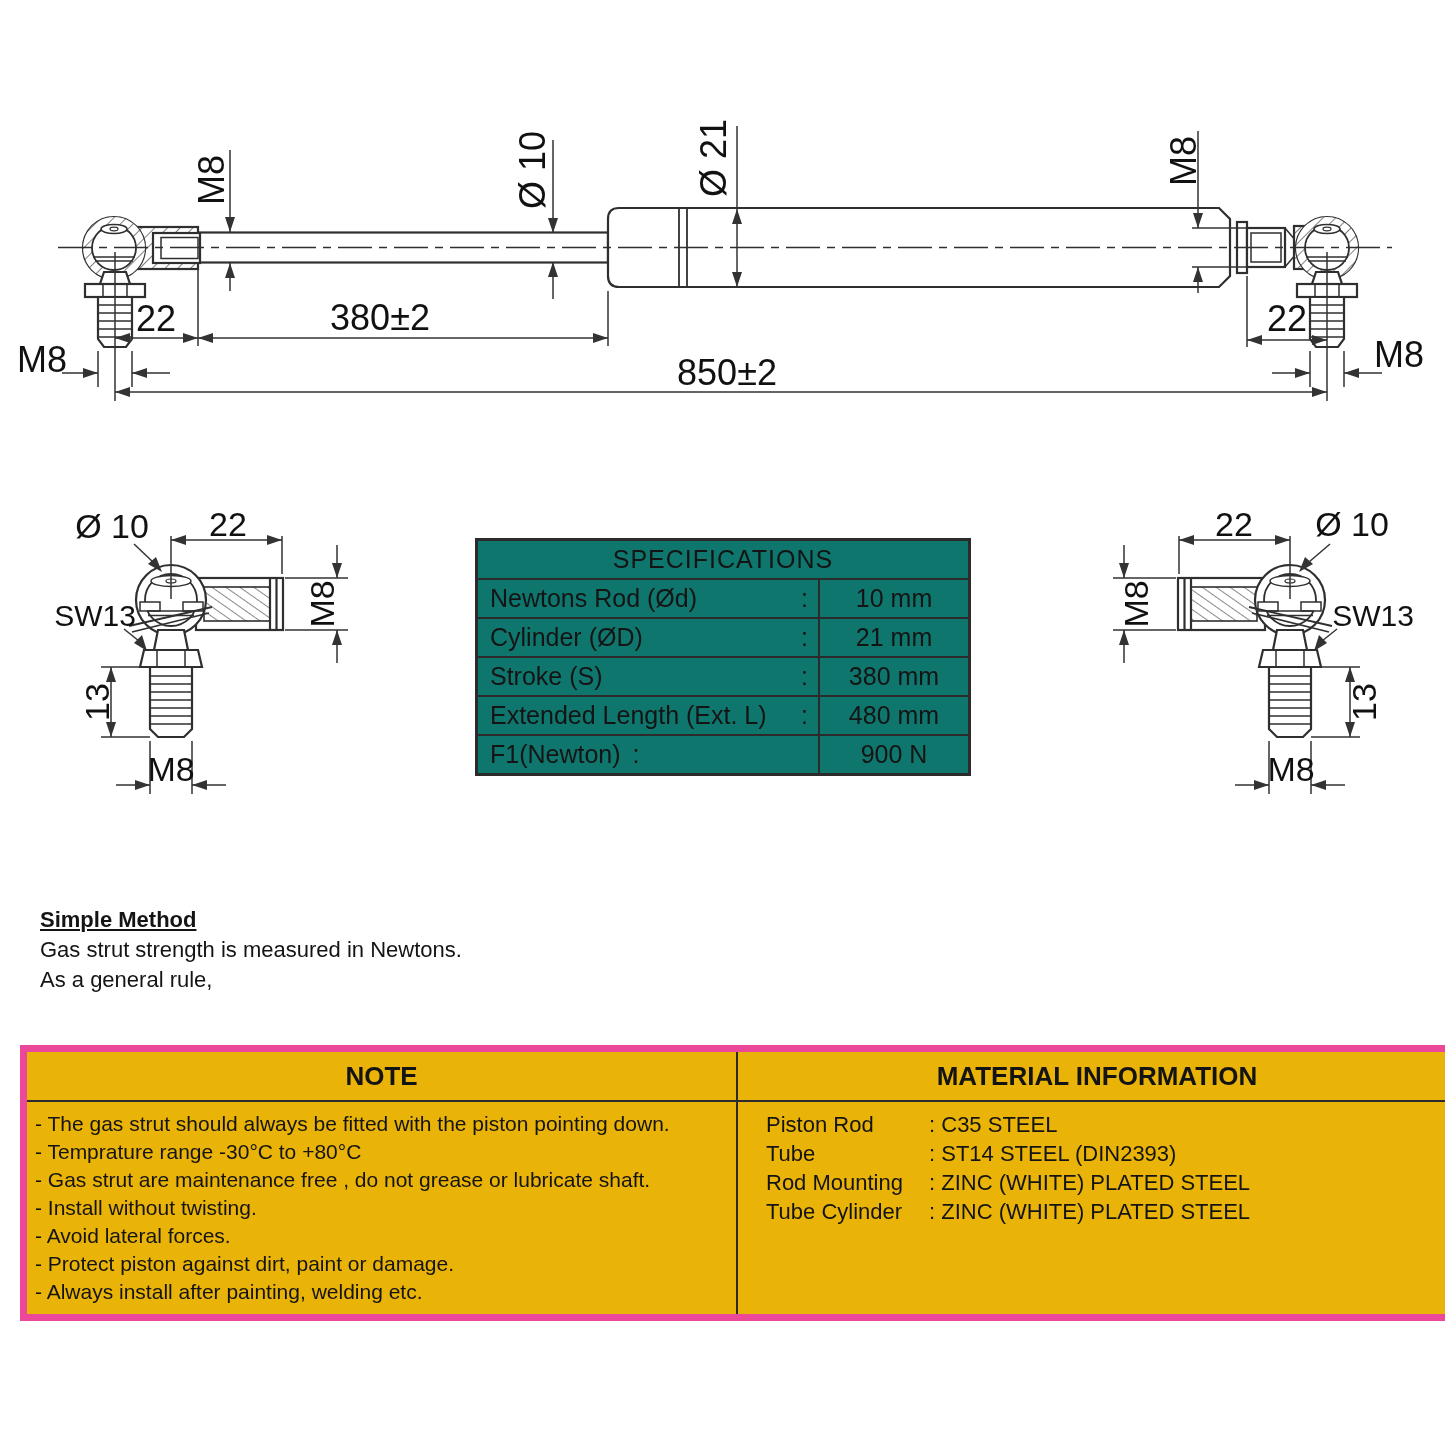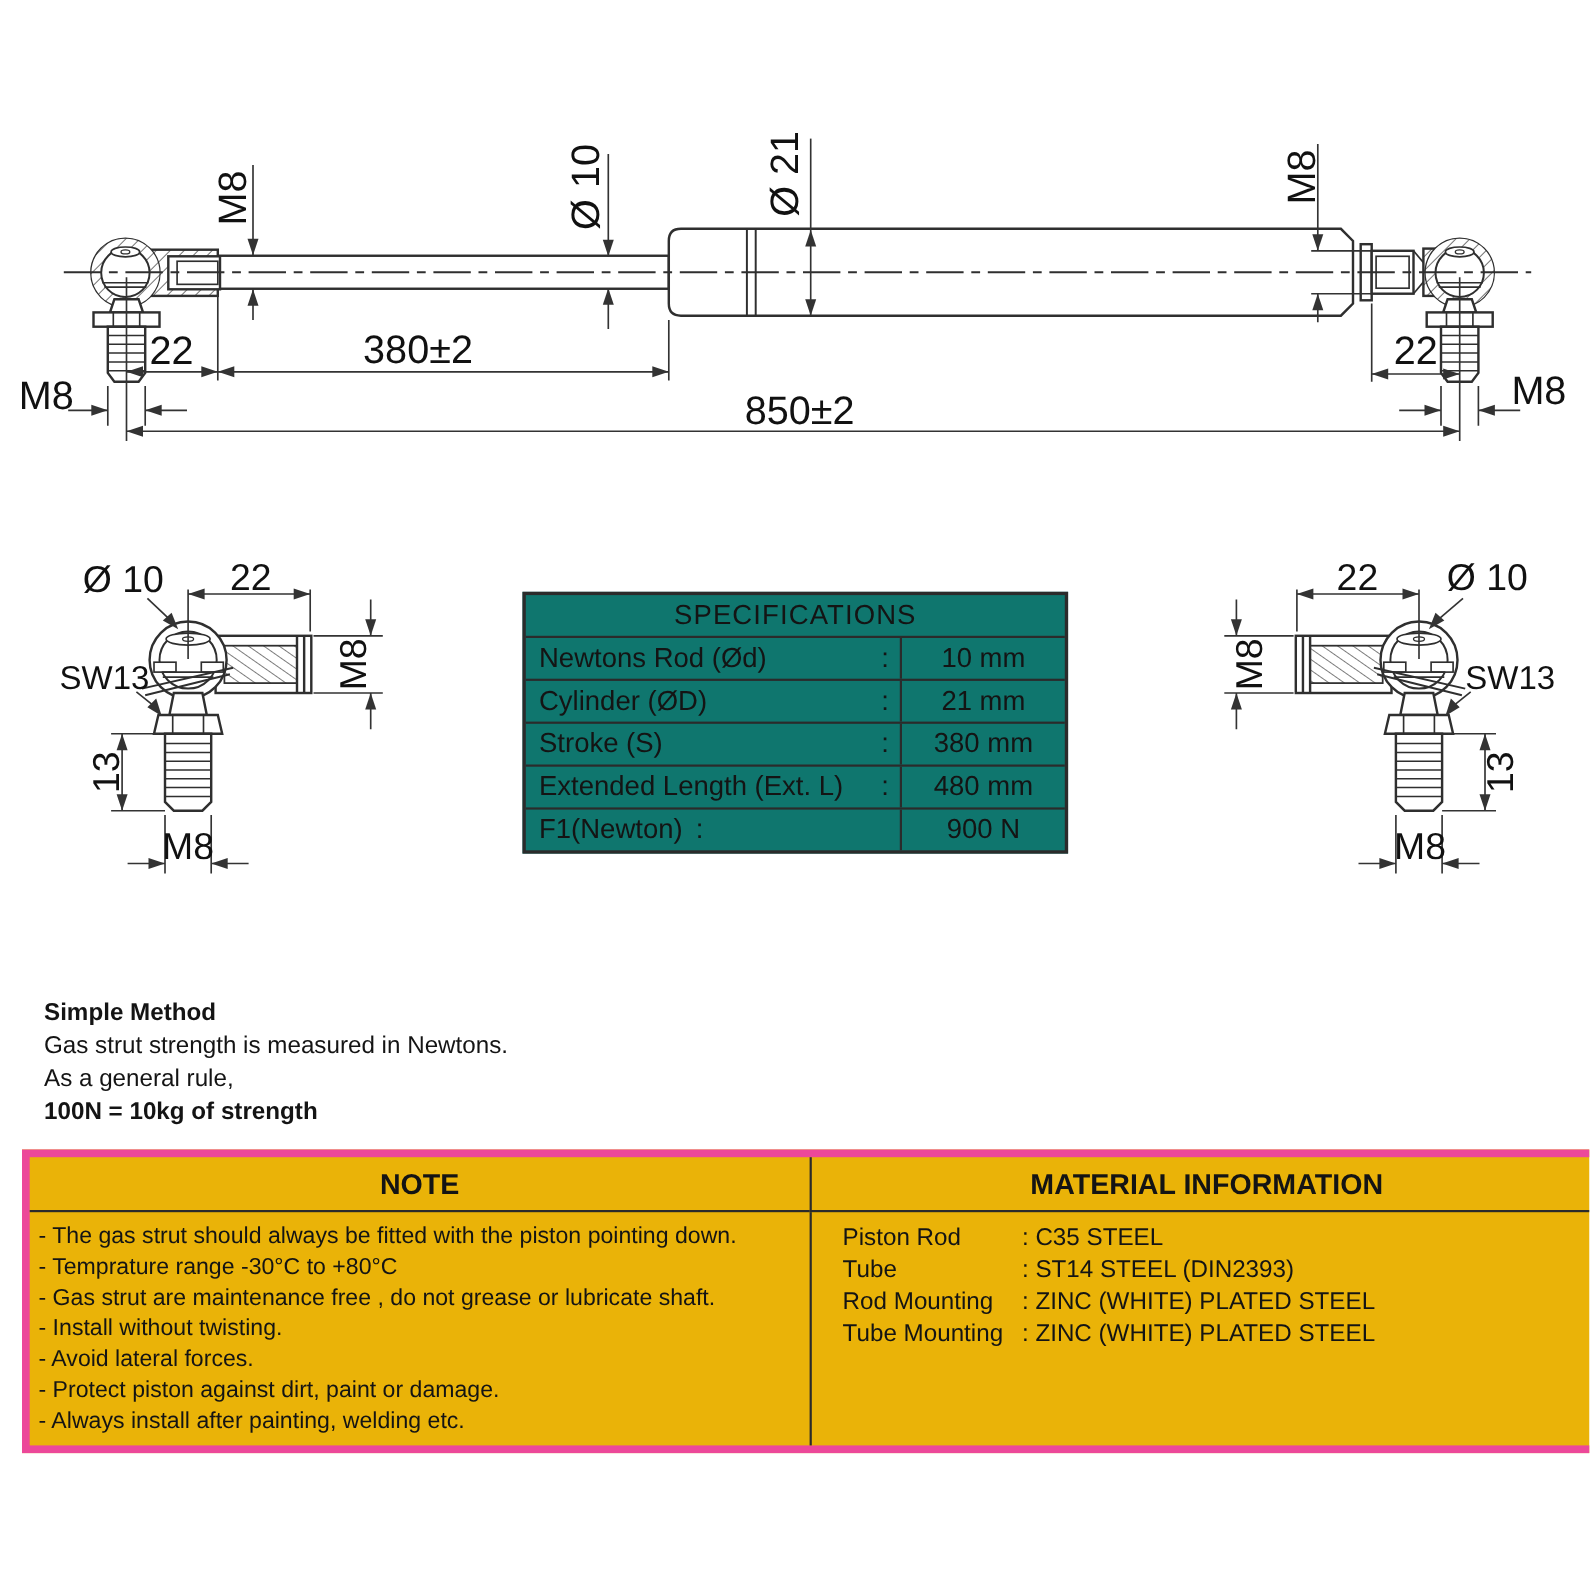--- a/index.html
+++ b/index.html
@@ -20,21 +20,21 @@
             border-bottom:2.5px solid #2b2b2b;}
   .spec-row:last-child{border-bottom:none;}
   .spec-label{display:flex;align-items:center;padding:0 10px 0 12px;}
   .spec-label .colon{margin-left:auto;}
   .spec-row.colon-inline .spec-label .colon{margin-left:12px;}
   .spec-value{display:flex;align-items:center;justify-content:center;
               border-left:2.5px solid #2b2b2b;}
 
   
   .simple{position:absolute;left:40px;top:905px;font-size:22px;line-height:30px;color:#141414;}
-  .simple .b{font-weight:bold;}
+  .simple .b{font-weight:bold;text-decoration:underline;}
 
   
   .bottom-table{position:absolute;left:8px;top:1045px;width:1429px;height:262px;
                 border:7px solid #ec4899;background:#eab308;color:#141414;
                 display:grid;grid-template-columns:709px 1fr;grid-template-rows:50px 1fr;margin-left:12px;}
   .bt-head{display:flex;align-items:center;justify-content:center;
            font-weight:bold;font-size:26px;border-bottom:2.5px solid #2b2b2b;}
   .bt-head.right{border-left:2.5px solid #2b2b2b;}
   .bt-body-left{padding:8px 6px 0 8px;font-size:21px;line-height:28px;white-space:nowrap;}
   .bt-body-right{border-left:2.5px solid #2b2b2b;padding:8px 0 0 28px;font-size:22px;line-height:29px;}
@@ -319,21 +319,20 @@
           <span class="colon">:</span>
         </div>
     <div class="spec-value">900 N</div>
   </div>
 </div>
 
 <div class="simple">
   <div class="b">Simple Method</div>
   <div>Gas strut strength is measured in Newtons.</div>
   <div>As a general rule,</div>
-  <div class="b">100N = 10kg of strength</div>
 </div>
 
 <div class="bottom-table">
   <div class="bt-head">NOTE</div>
   <div class="bt-head right">MATERIAL INFORMATION</div>
   <div class="bt-body-left">
     <div>- The gas strut should always be fitted with the piston pointing down.</div>
     <div>- Temprature range -30°C to +80°C</div>
     <div>- Gas strut are maintenance free , do not grease or lubricate shaft.</div>
     <div>- Install without twisting.</div>
@@ -348,19 +347,19 @@
     </div>
     <div class="mat-row">
       <span>Tube</span>
       <span><span>:</span>&nbsp;<span>ST14 STEEL (DIN2393)</span></span>
     </div>
     <div class="mat-row">
       <span>Rod Mounting</span>
       <span><span>:</span>&nbsp;<span>ZINC (WHITE) PLATED STEEL</span></span>
     </div>
     <div class="mat-row">
-      <span>Tube Mounting</span>
+      <span>Tube Cylinder</span>
       <span><span>:</span>&nbsp;<span>ZINC (WHITE) PLATED STEEL</span></span>
     </div>
   </div>
 </div>
 
 </div>
 
 </body></html>

